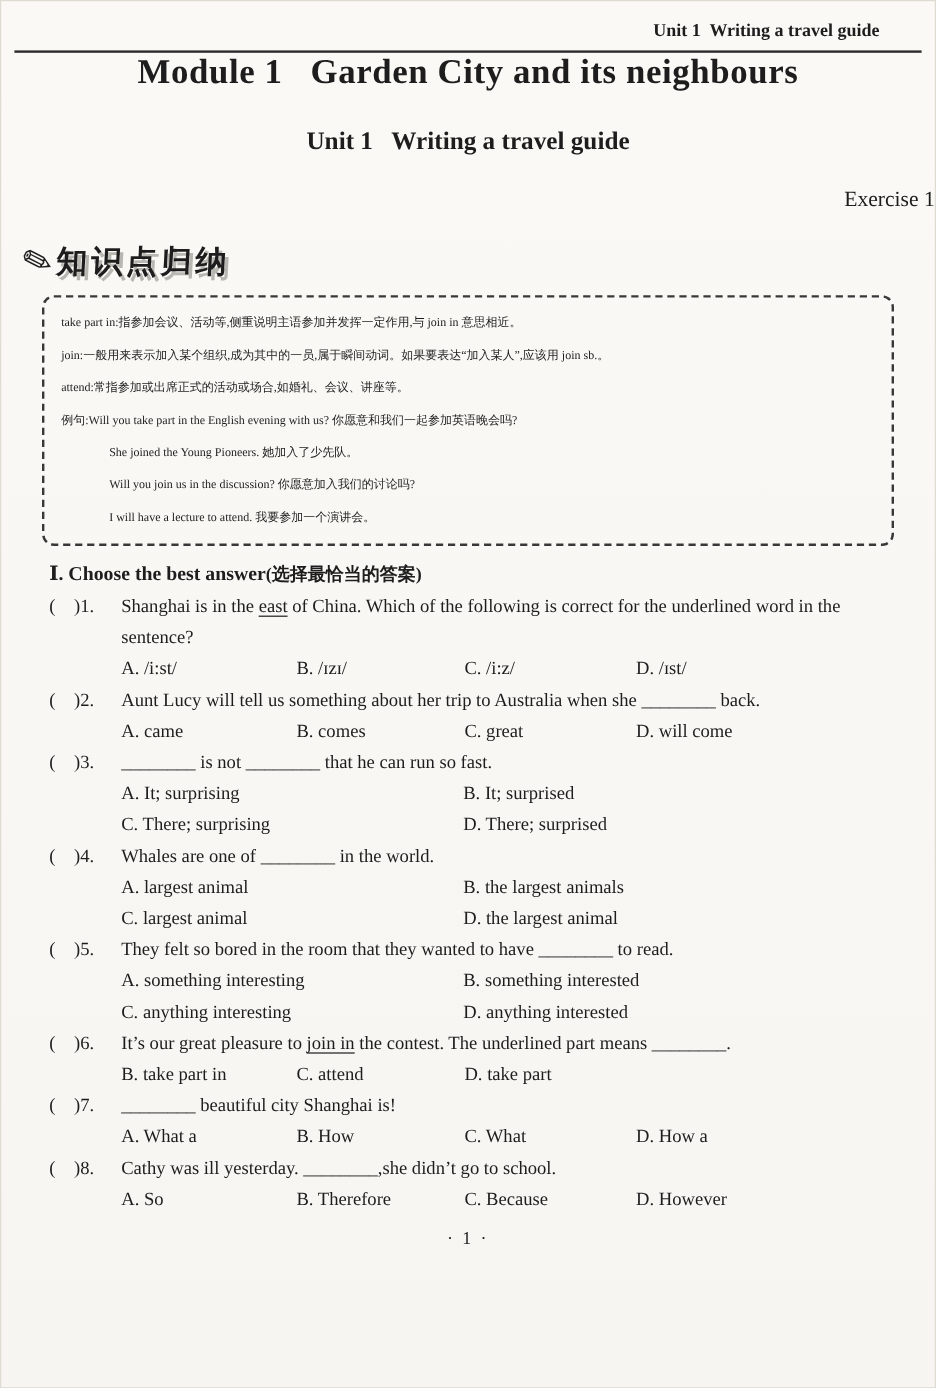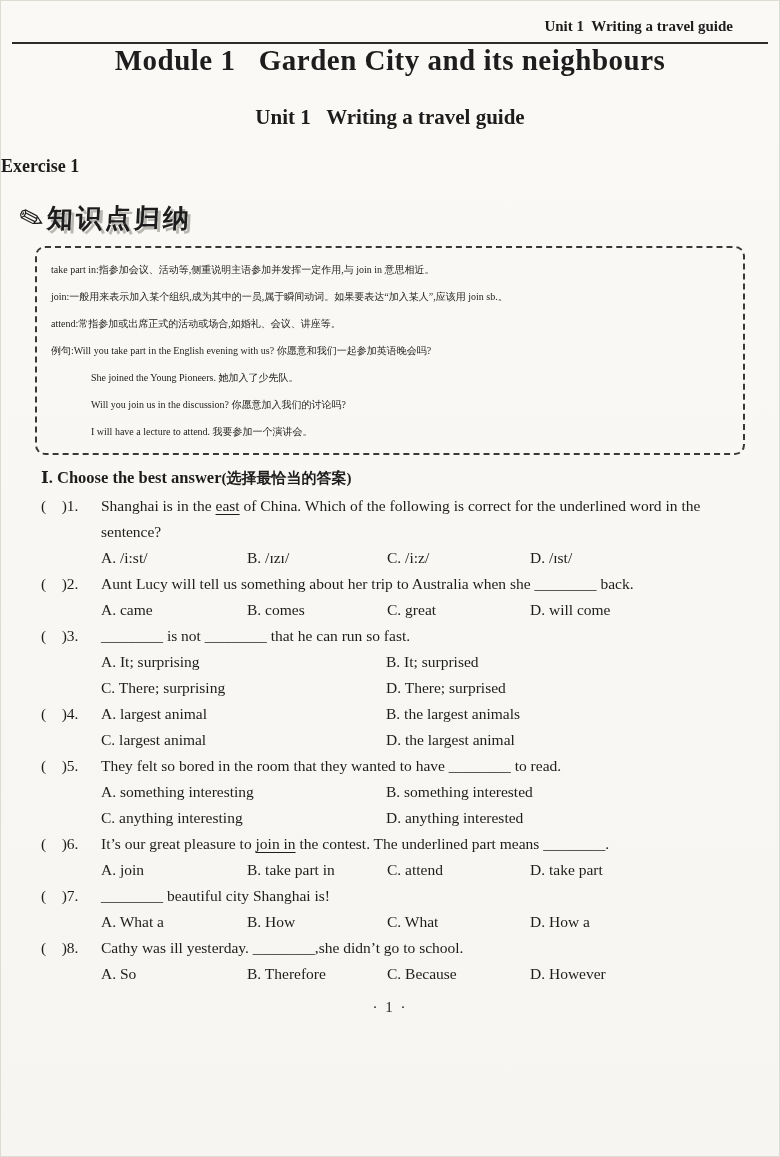--- a/index.html
+++ b/index.html
@@ -21,21 +21,21 @@
     text-align:right;
     padding:17px 46px 0 0;
     font-weight:bold;
     font-size:15px;
     white-space:pre;
   }
   .header-rule { border-bottom:2px solid #2c2c2c; margin:7px 11px 0 11px; }
 
   .module-title  { text-align:center; font-size:29px; font-weight:bold; white-space:pre; letter-spacing:0.5px; }
   .unit-subtitle { text-align:center; font-size:21px; font-weight:bold; margin-top:28px; white-space:pre; }
-  .exercise-title{ text-align:left; font-size:18px; font-weight:bold; margin-top:26px; }
+  .exercise-title{ text-align:right; font-size:18px; font-weight:normal; margin-top:26px; }
 
   .stamp { margin:24px 0 0 18px; display:flex; align-items:center; gap:3px; width:max-content; }
   .pen   { font-size:30px; line-height:1; transform:rotate(-18deg); }
   .stamp-label {
     font-family:"Liberation Sans","DejaVu Sans",sans-serif;
     font-weight:900; font-size:26px; letter-spacing:3px;
     text-shadow:3px 3px 0 #b9b7b2;
     transform:skewX(-3deg);
   }
 
@@ -132,20 +132,21 @@
           <span>B. It; surprised</span>
           <span>C. There; surprising</span>
           <span>D. There; surprised</span>
         </div>
       </div>
     </div>
 
     <div class="question">
       <span class="qlabel">(    )4.</span>
       <div class="qbody">
+        <p class="qtext"><span>Whales are one of ________ in the world.</span></p>
         <div class="opts cols2">
           <span>A. largest animal</span>
           <span>B. the largest animals</span>
           <span>C. largest animal</span>
           <span>D. the largest animal</span>
         </div>
       </div>
     </div>
 
     <div class="question">
@@ -159,21 +160,20 @@
           <span>D. anything interested</span>
         </div>
       </div>
     </div>
 
     <div class="question">
       <span class="qlabel">(    )6.</span>
       <div class="qbody">
         <p class="qtext"><span>It’s our great pleasure to </span><span class="underline">join in</span><span> the contest. The underlined part means ________.</span></p>
         <div class="opts cols4">
-          <span>A. join</span>
           <span>B. take part in</span>
           <span>C. attend</span>
           <span>D. take part</span>
         </div>
       </div>
     </div>
 
     <div class="question">
       <span class="qlabel">(    )7.</span>
       <div class="qbody">

